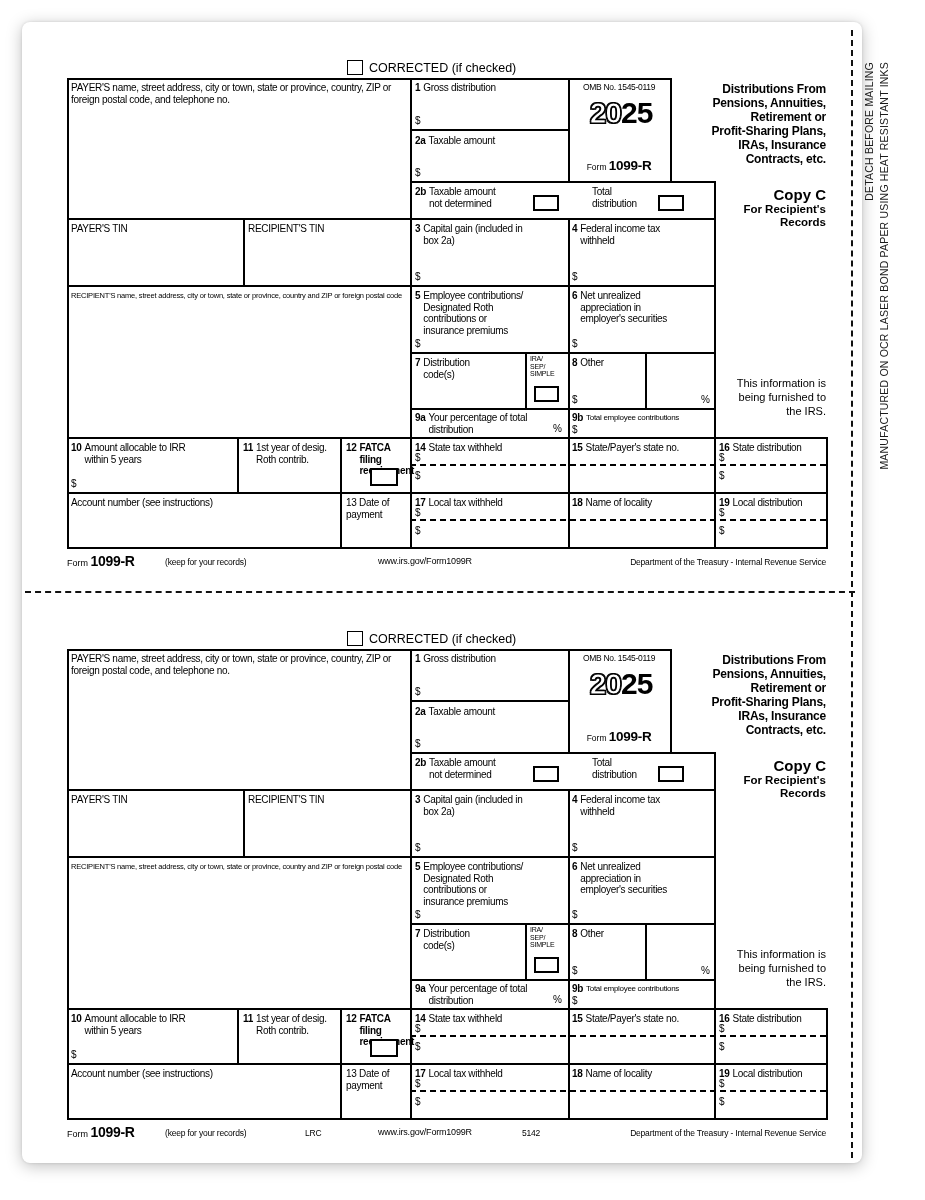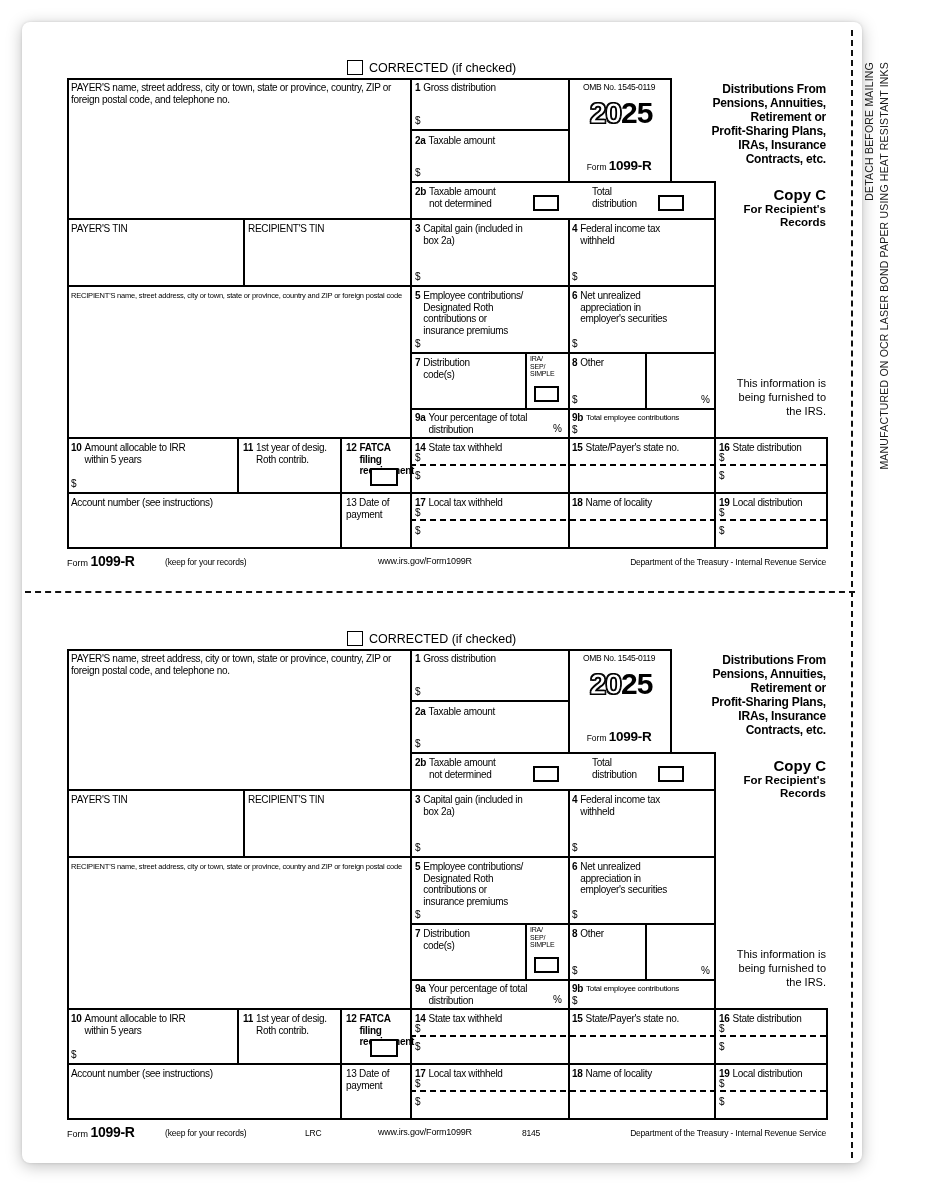--- a/index.html
+++ b/index.html
@@ -431,21 +431,21 @@
           <span class="num">19</span>
           <span class="lbl">Local distribution</span>
         </div>
   <div class="ds" style="left:697px;top:449px;">$</div>
   <div class="ds" style="left:697px;top:467px;">$</div>
 
   <div class="footer-form" style="left:45px;top:495px;"><span>Form</span> <b>1099-R</b></div>
   <div class="footer-item" style="left:143px;top:499px;">(keep for your records)</div>
   <div class="footer-item" style="left:283px;top:499px;">LRC</div>
   <div class="footer-item" style="left:356px;top:498px;font-size:9px;">www.irs.gov/Form1099R</div>
-  <div class="footer-item" style="left:500px;top:499px;">8145</div>
+  <div class="footer-item" style="left:500px;top:499px;">5142</div>
   <div class="footer-item" style="left:560px;top:499px;width:244px;text-align:right;">Department of the Treasury - Internal Revenue Service</div>
 </div>
     <div class="det-h"></div>
     <div class="det-v"></div>
     <div class="side-text">
       <div>DETACH BEFORE MAILING</div>
       <div>MANUFACTURED ON OCR LASER BOND PAPER USING HEAT RESISTANT INKS</div>
     </div>
   </div>
 </div>

